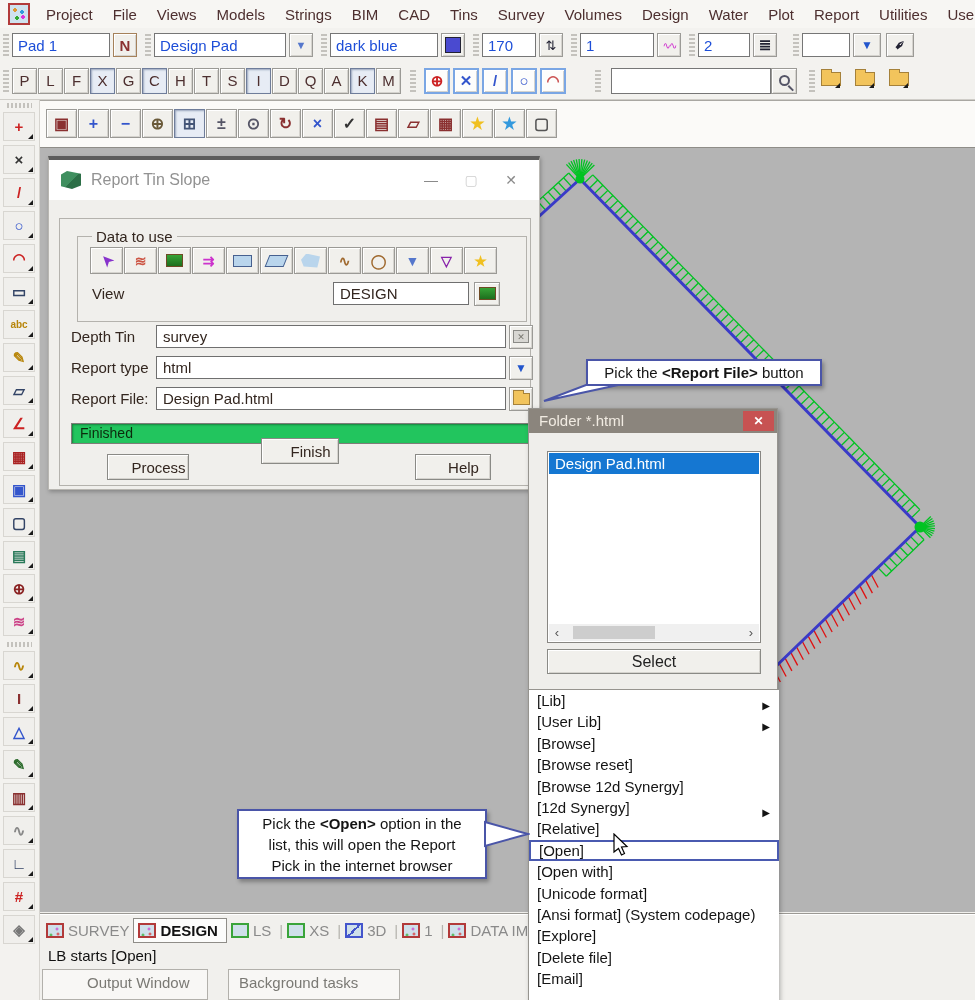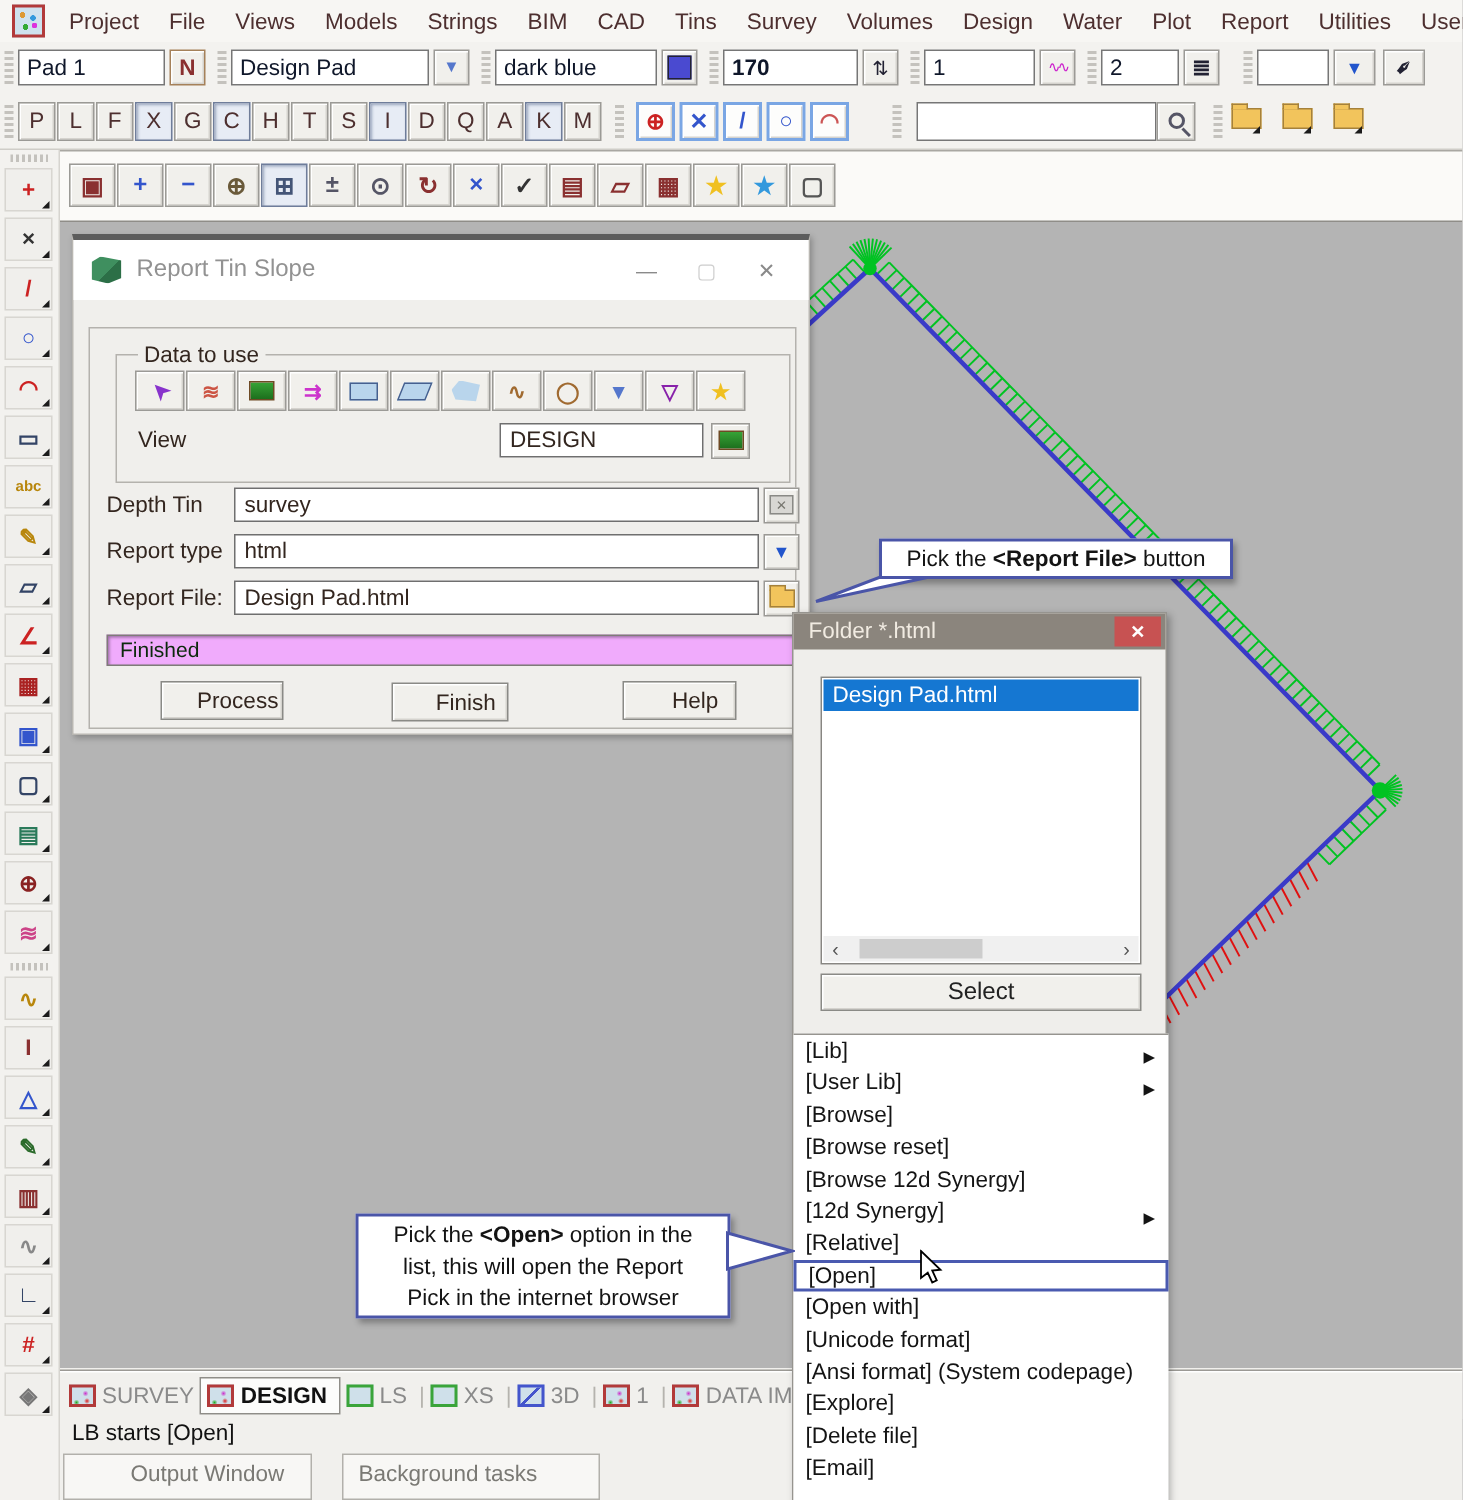--- a/index.html
+++ b/index.html
@@ -19,21 +19,21 @@
             #cfe2ee; }
   .menu-item { padding:0 10px; color:#4d2f2f; cursor:default; white-space:nowrap; }
 
   
   #toolbar2 { position:absolute; left:0; top:28px; width:975px; height:34px; background:#f3f2ef;
               display:flex; align-items:center; }
   #toolbar3 { position:absolute; left:0; top:62px; width:975px; height:38px; background:#f3f2ef;
               border-bottom:1px solid #cfcdc8; display:flex; align-items:center; }
   .grip { width:6px; height:22px; margin:0 3px; flex:0 0 auto;
           background:repeating-linear-gradient(180deg,#c4c2bd 0 2px,transparent 2px 4px); }
-  .tb-input { height:24px; border:1px solid #767676; background:#fff; padding:0 5px; font-size:15px; color:#0f172a; }
+  .tb-input { height:24px; border:1px solid #767676; background:#fff; padding:0 5px; font-size:15px; color:#1d4ed8; }
   .btn { border:1px solid #9b9a96; background:#f1f0ec; display:inline-flex; align-items:center; justify-content:center;
          box-shadow:inset 1px 1px 0 #fff, inset -1px -1px 0 #d5d3ce; cursor:default; }
   .btn.pressed { background:#e7ecf5; border:1px solid #6f7d9a; box-shadow:inset 1px 1px 2px #9aa6bd; }
   .sq24 { width:24px; height:24px; margin-left:3px; }
   .swatch-blue { width:16px; height:16px; background:#4a4ad0; border:1px solid #223; }
   .swatch-green{ width:17px; height:13px; background:linear-gradient(#36a336,#1d6f1d); border:1px solid #6e4a24; }
   .fkey { width:25px; height:26px; margin-right:1px; font-size:15px; color:#4d2f2f; }
   .snapbtn { width:26px; height:26px; margin-right:3px; border:2px solid #7aa6e4; background:#fdfdfc; }
   #searchbox { width:160px; height:26px; }
   .icon-mag { position:relative; width:11px; height:11px; border:2px solid #556; border-radius:50%; display:inline-block; }
@@ -80,21 +80,21 @@
   .dbtn { width:33px; height:27px; margin-right:1px; font-size:14px; }
   .shape-rect { width:19px; height:12px; background:#b9d5ec; border:1px solid #46608f; display:inline-block; }
   .skew { transform:skewX(-22deg); }
   .blob { clip-path:polygon(0 45%,28% 0,100% 22%,86% 100%,14% 92%); border:none; }
   .dlg-row { position:absolute; display:flex; align-items:center; }
   .dlg-label { color:#33261f; }
   .dlg-input { height:23px; border:1px solid #6f6f6f; background:#fff; padding:0 6px; font-size:15px; color:#33261f; }
   .tinbtn-ic { width:16px; height:13px; background:#d8d7d3; border:1px solid #8a8a86; color:#77766f; font-size:9px;
                display:flex; align-items:center; justify-content:center; }
   .progress { position:absolute; left:22px; top:263px; width:460px; height:21px; border:1px solid #7e7c78;
-              background:#f0abfc; box-shadow:inset 1px 1px 2px rgba(0,0,0,.35); color:#0c2a0c;
+              background:#22c55e; box-shadow:inset 1px 1px 2px rgba(0,0,0,.35); color:#0c2a0c;
               font-size:14px; line-height:19px; padding-left:8px; }
   .dlg-btn { position:absolute; height:26px; border:1px solid #8a8a86; background:#f1f0ec; font-size:15px;
              color:#33261f; display:flex; align-items:center; justify-content:center;
              box-shadow:inset 1px 1px 0 #fff, inset -1px -1px 0 #d5d3ce;padding-left:21px; }
 
   
   #popup { position:absolute; left:528px; top:388px; width:250px; height:602px; z-index:40;
            background:#efeeeb; border:1px solid #96948f; box-shadow:2px 2px 5px rgba(0,0,0,.3);margin-top:20px; }
   .pp-title { height:24px; background:#8b857d; color:#f1ebe2; font-size:15px; line-height:24px; padding-left:10px; }
   .pp-close { position:absolute; right:3px; top:2px; width:31px; height:20px; background:#c75252; color:#fff;
@@ -183,21 +183,21 @@
     <input class="tb-input" style="width: 132px;" value="Design Pad">
     <span class="btn sq24">
         <span style="color:#5577cc;font-size:11px;">▼</span>
       </span>
     <span class="grip" style="margin-left:8px;"></span>
     <input class="tb-input" style="width: 108px;" value="dark blue">
     <span class="btn sq24">
         <span class="swatch-blue"></span>
       </span>
     <span class="grip" style="margin-left:8px;"></span>
-    <input class="tb-input" style="width: 90px; font-weight: bold;" value="170">
+    <input class="tb-input" style="width: 54px;" value="170">
     <span class="btn sq24">
         <span style="color:#223;font-size:13px;">⇅</span>
       </span>
     <span class="grip" style="margin-left:8px;"></span>
     <input class="tb-input" style="width: 74px;" value="1">
     <span class="btn sq24">
         <span style="color:#cc22cc;font-size:10px;letter-spacing:-2px;">∿∿</span>
       </span>
     <span class="grip" style="margin-left:8px;"></span>
     <input class="tb-input" style="width: 52px;" value="2">
@@ -609,21 +609,21 @@
     </div>
     <div class="dlg-row" style="left:22px;top:230px;width:460px;">
       <span class="dlg-label">Report File:</span>
       <input class="dlg-input" style="position: absolute; left: 85px; width: 350px;" value="Design Pad.html">
       <span class="btn" style="position:absolute;left:438px;width:24px;height:24px;">
           <span class="icon-folder" style="width:17px;height:12px;"></span>
         </span>
     </div>
     <div class="progress">Finished</div>
     <div class="dlg-btn" style="left:58px;top:294px;width:82px;">Process</div>
-    <div class="dlg-btn" style="left:212px;top:295px;width:78px;">Finish</div>
+    <div class="dlg-btn" style="left:212px;top:278px;width:78px;">Finish</div>
     <div class="dlg-btn" style="left:366px;top:294px;width:76px;">Help</div>
   </div>
 
   <div id="popup">
     <div class="pp-title">
       <span>Folder *.html</span>
       <span class="pp-close">✕</span>
     </div>
     <div class="listbox">
       <div class="file-item">Design Pad.html</div>

